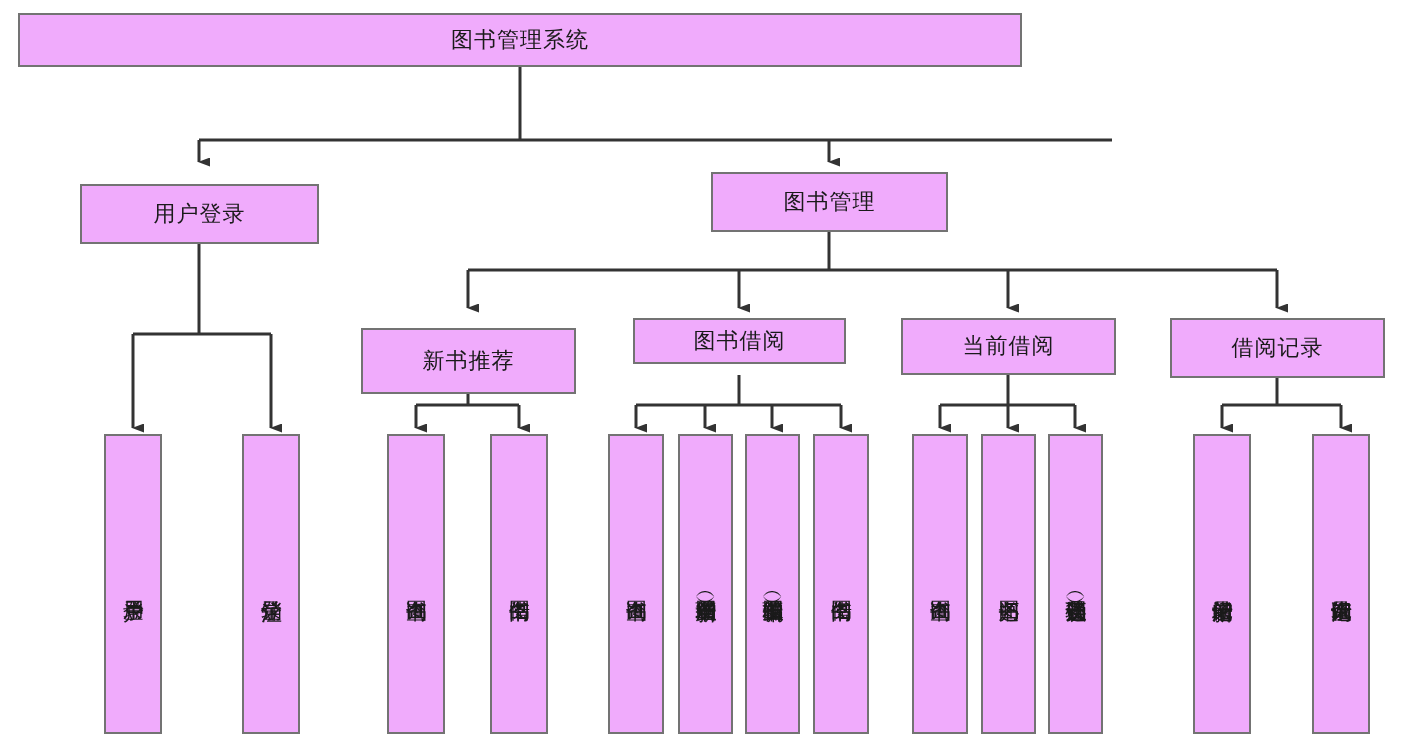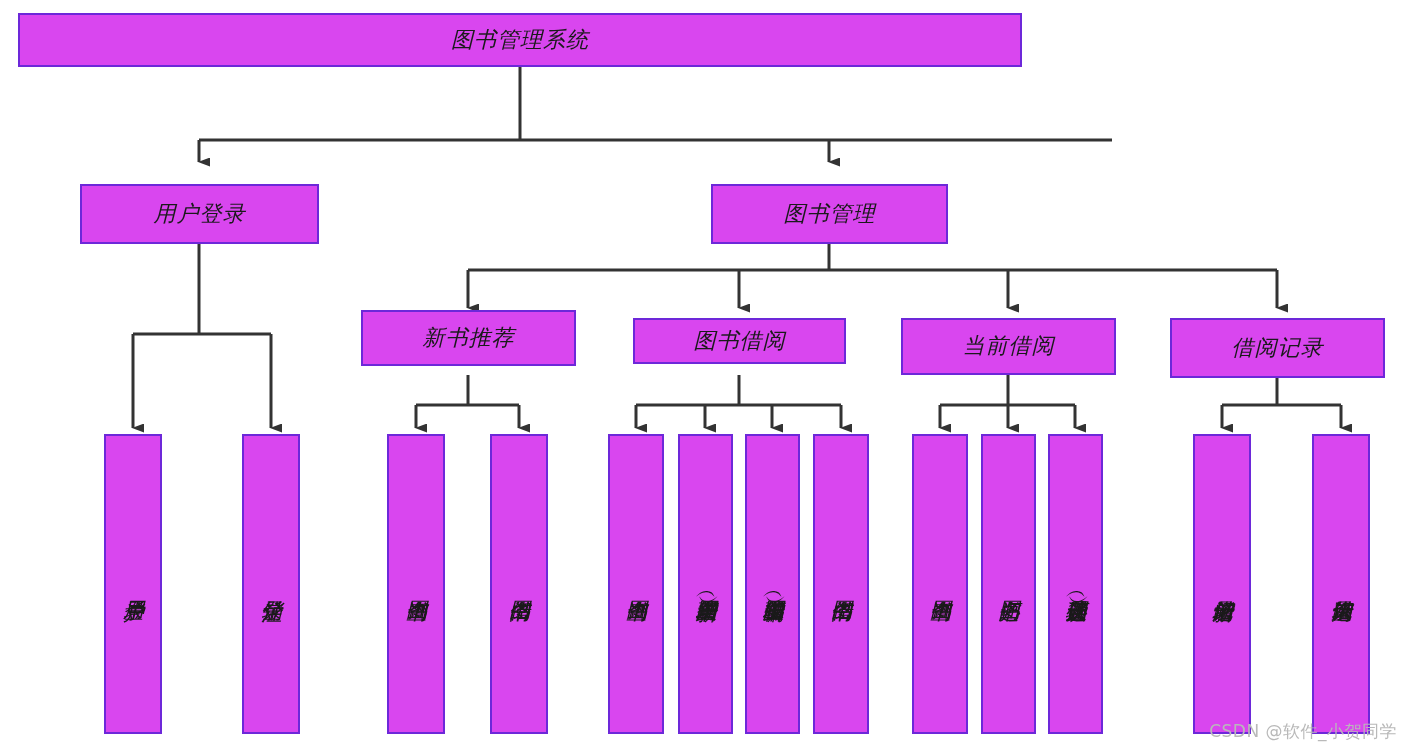--- a/index.html
+++ b/index.html
@@ -22,28 +22,27 @@
     position: absolute;
     left: 0;
     top: 0;
     width: 1405px;
     height: 747px;
     pointer-events: none;
   }
   .node {
     position: absolute;
     box-sizing: border-box;
-    background: #d946ef;
-    border: 2px solid #6d28d9;
+    background: #f0abfc;
+    border: 2px solid #737373;
     display: flex;
     align-items: center;
     justify-content: center;
     color: #1a1a1a;
     z-index: 2;
-    font-style: italic;
   }
   .node.horiz {
     font-size: 22px;
     letter-spacing: 1px;
     line-height: 1.1;
   }
   .node.vert {
     font-size: 21px;
     line-height: 1.38;
     letter-spacing: 0px;
@@ -129,25 +128,25 @@
   </svg>
 
   <div class="node horiz" style="left:18px; top:13px; width:1004px; height:54px;">
     <span class="htext">图书管理系统</span>
   </div>
 
   <div class="node horiz" style="left:80px; top:172px; width:239px; height:60px;margin-top:12px;">
     <span class="htext">用户登录</span>
   </div>
 
-  <div class="node horiz" style="left:711px; top:172px; width:237px; height:60px;margin-top:12px;">
+  <div class="node horiz" style="left:711px; top:172px; width:237px; height:60px;">
     <span class="htext">图书管理</span>
   </div>
 
-  <div class="node horiz" style="left:361px; top:310px; width:215px; height:56px;text-align:right;">
+  <div class="node horiz" style="left:361px; top:328px; width:215px; height:66px;text-align:right;">
     <span class="htext">新书推荐</span>
   </div>
 
   <div class="node horiz" style="left:633px; top:318px; width:213px; height:46px;">
     <span class="htext">图书借阅</span>
   </div>
 
   <div class="node horiz" style="left:901px; top:318px; width:215px; height:57px;">
     <span class="htext">当前借阅</span>
   </div>
@@ -193,15 +192,14 @@
     <span class="vtext">确认归还（管理员）</span>
   </div>
 
   <div class="node vert" style="left:1193px; top:434px; width:58px; height:300px;">
     <span class="vtext">新增借阅记录</span>
   </div>
   <div class="node vert" style="left:1312px; top:434px; width:58px; height:300px;">
     <span class="vtext">查询借阅记录</span>
   </div>
 
-  <div id="watermark">CSDN @软件_小贺同学</div>
 
 </div>
 
 </body></html>

